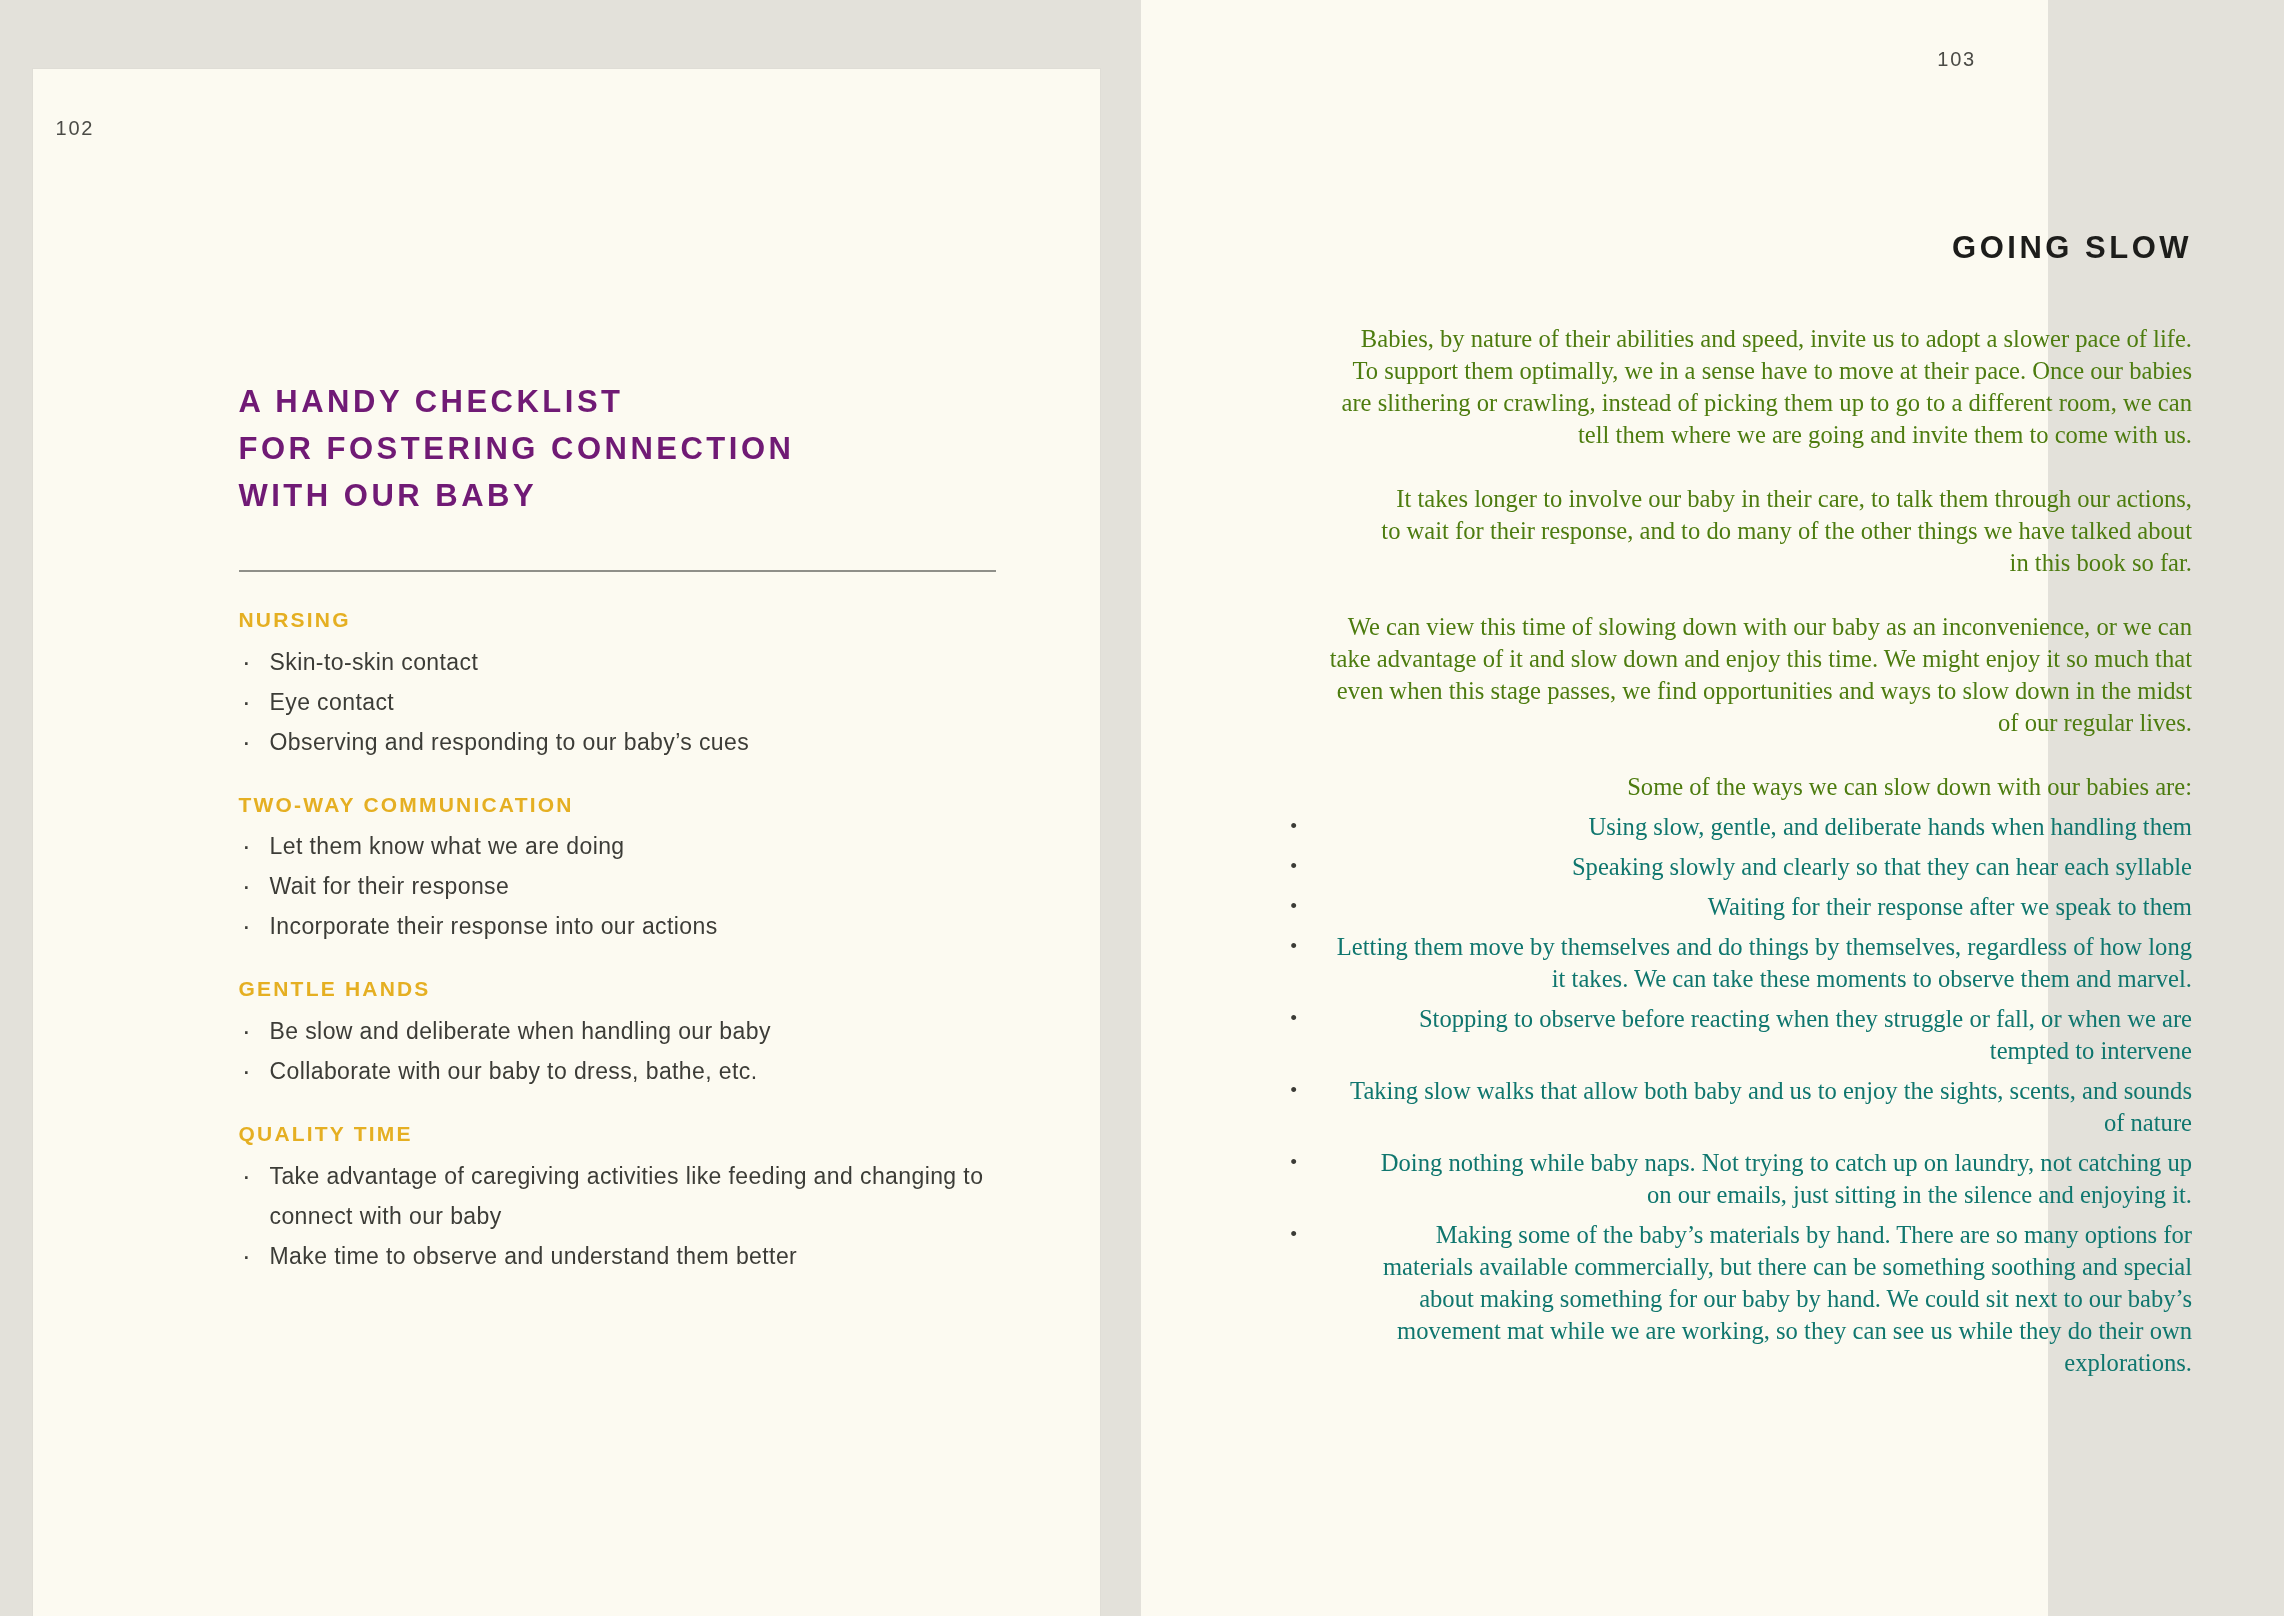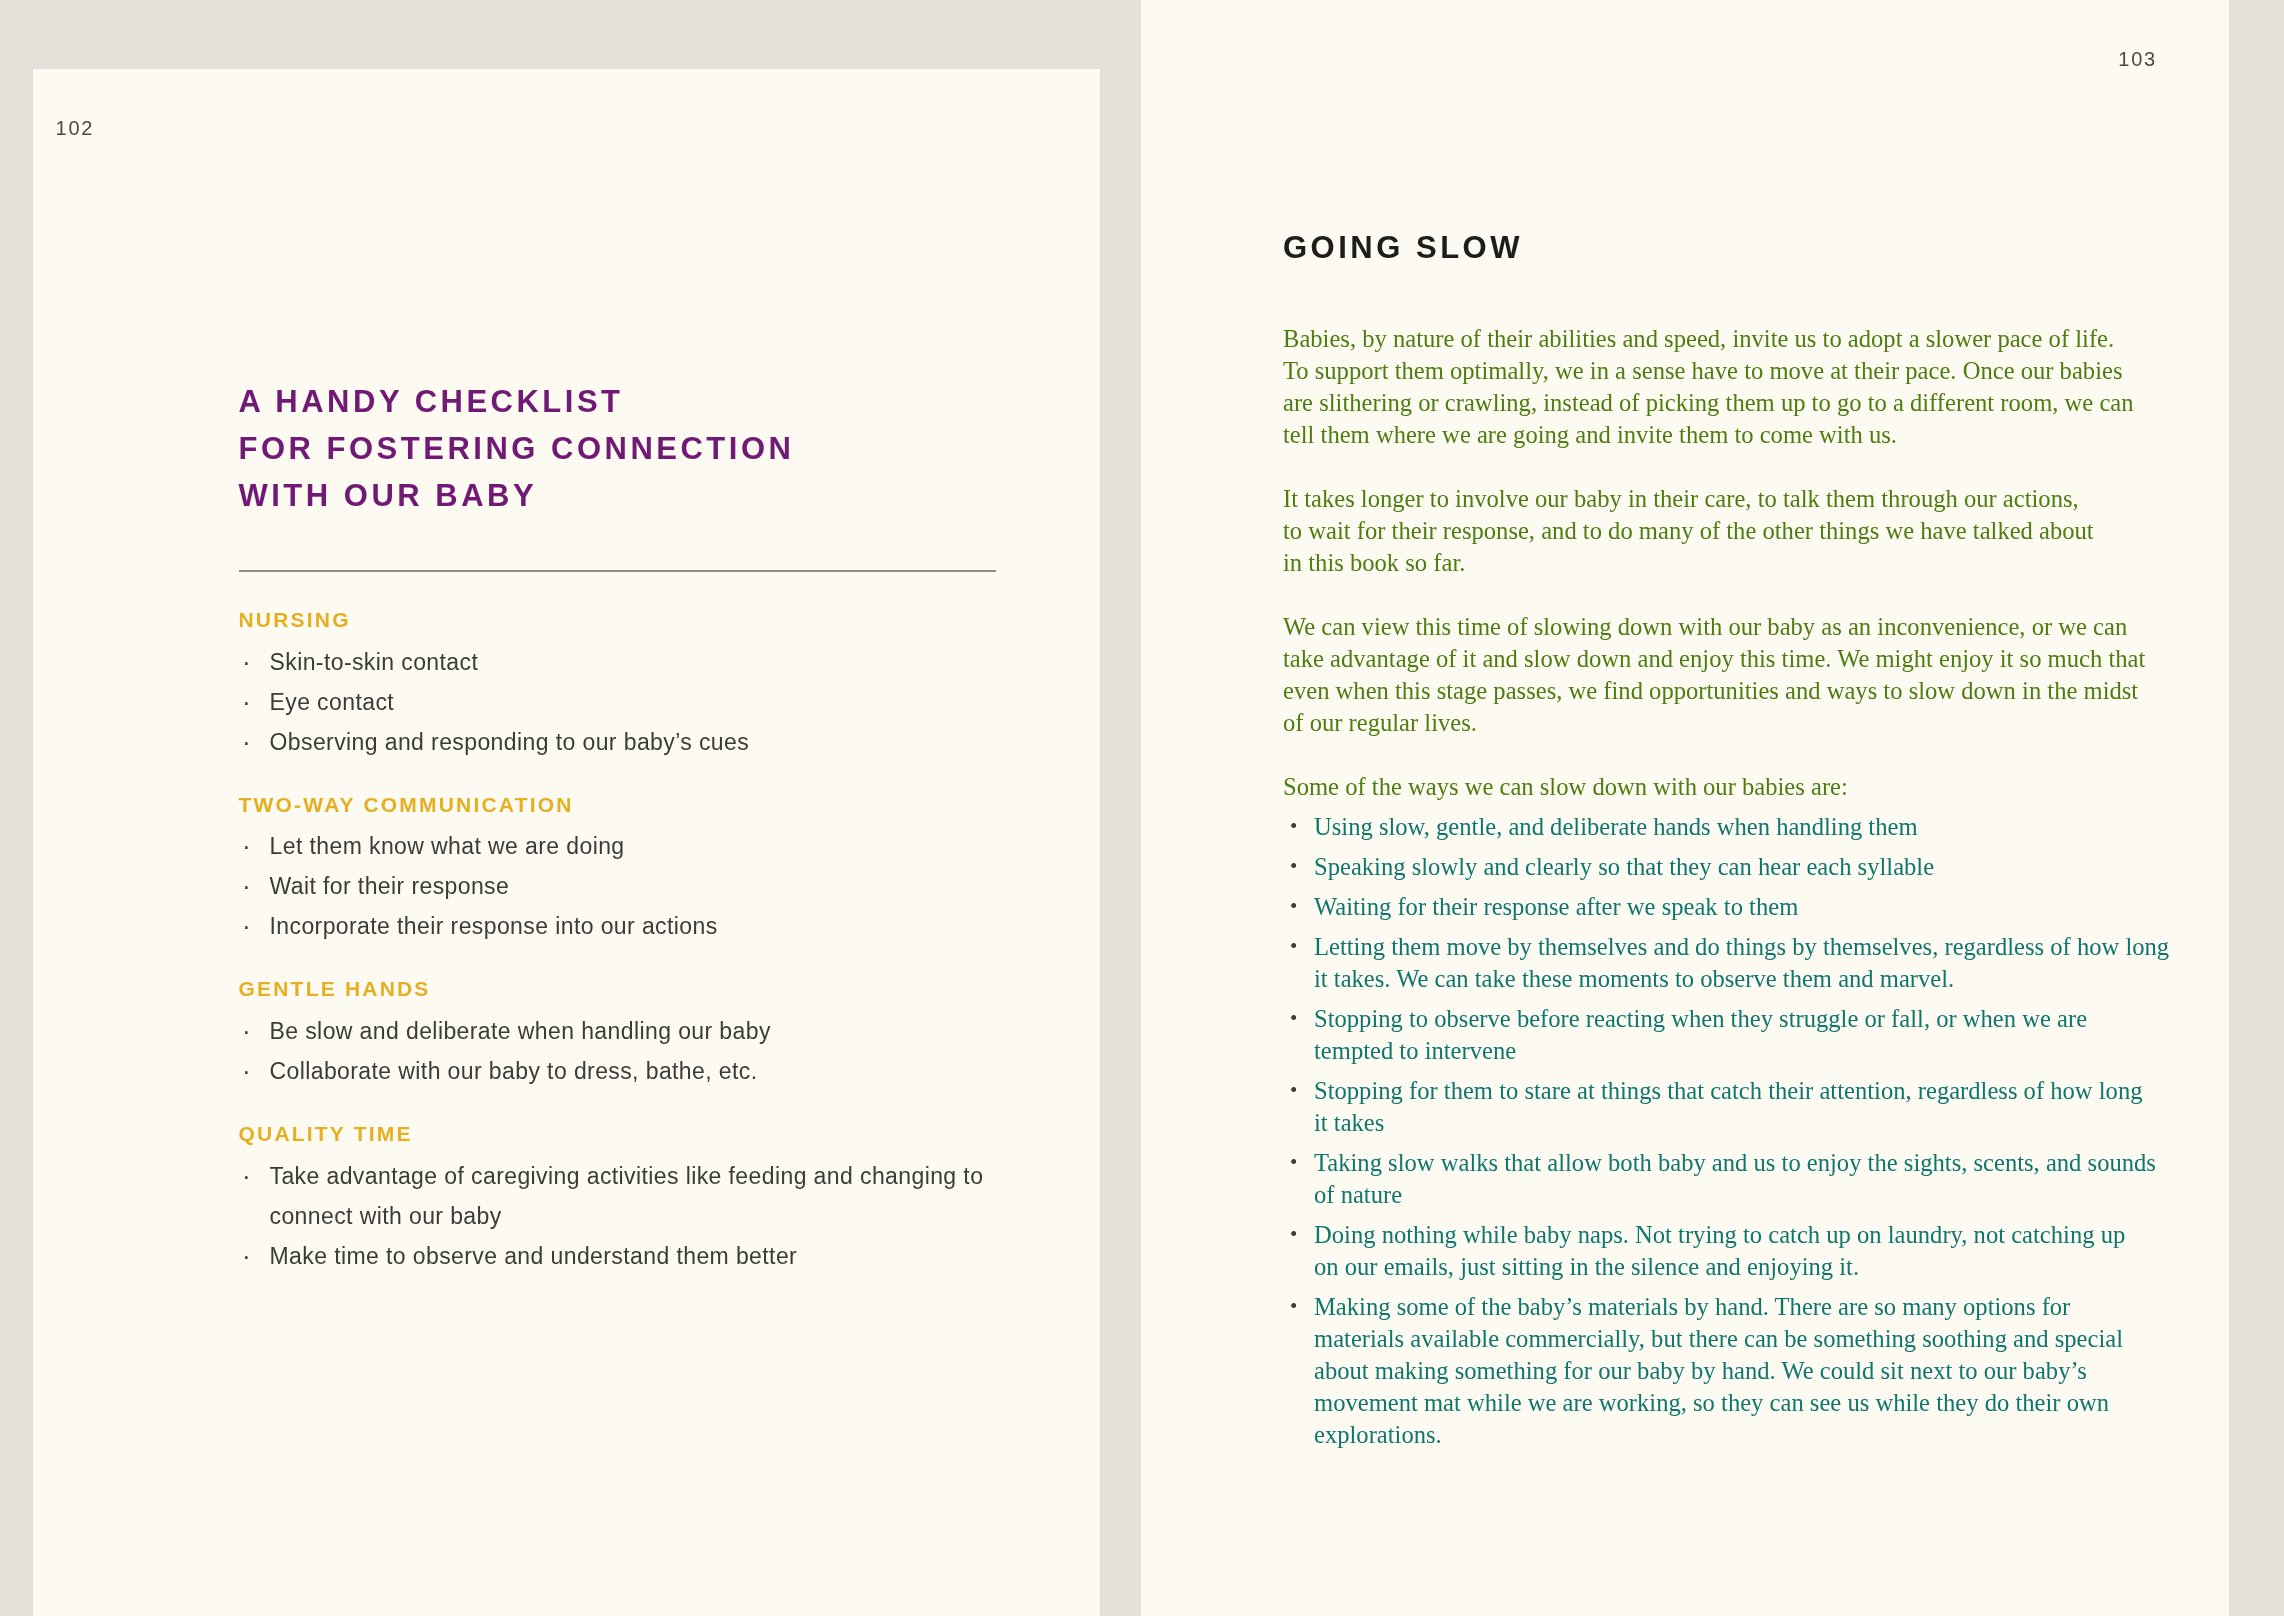--- a/index.html
+++ b/index.html
@@ -4,21 +4,21 @@
 <style>
   html,body{margin:0;padding:0;}
   body{
     width:2284px;height:1616px;position:relative;
     background:#E3E1DA;
     font-family:"Liberation Sans",sans-serif;
     -webkit-font-smoothing:antialiased;
   }
   .page{position:absolute;background:#FCFAF1;}
   .page-left{left:32.5px;top:29px;width:1067px;height:1551px;box-shadow:0 0 0 0.9px rgba(0,0,0,0.02);margin-top:40px;}
-  .page-right{left:1141px;top:0;width:1088px;height:1616px;}
+  .page-right{left:1141px;top:0;width:907px;height:1616px;text-align:right;}
 
   .pagenum{
     position:absolute;top:46px;
     font-size:20px;line-height:26px;letter-spacing:1.8px;
     color:#4B4B46;font-weight:400;
   }
   .pagenum-left{left:23px;}
   .pagenum-right{right:72px;}
 
   
@@ -145,22 +145,20 @@
     <p class="list-intro">Some of the ways we can slow down with our babies are:</p>
 
     <ul class="slow-list">
       <li>Using slow, gentle, and deliberate hands when handling them</li>
       <li>Speaking slowly and clearly so that they can hear each syllable</li>
       <li>Waiting for their response after we speak to them</li>
       <li>Letting them move by themselves and do things by themselves, regardless of how long
 it takes. We can take these moments to observe them and marvel.</li>
       <li>Stopping to observe before reacting when they struggle or fall, or when we are
 tempted to intervene</li>
-      <li>Stopping for them to stare at things that catch their attention, regardless of how long
-it takes</li>
       <li>Taking slow walks that allow both baby and us to enjoy the sights, scents, and sounds
 of nature</li>
       <li>Doing nothing while baby naps. Not trying to catch up on laundry, not catching up
 on our emails, just sitting in the silence and enjoying it.</li>
       <li>Making some of the baby’s materials by hand. There are so many options for
 materials available commercially, but there can be something soothing and special
 about making something for our baby by hand. We could sit next to our baby’s
 movement mat while we are working, so they can see us while they do their own
 explorations.</li>
     </ul>

